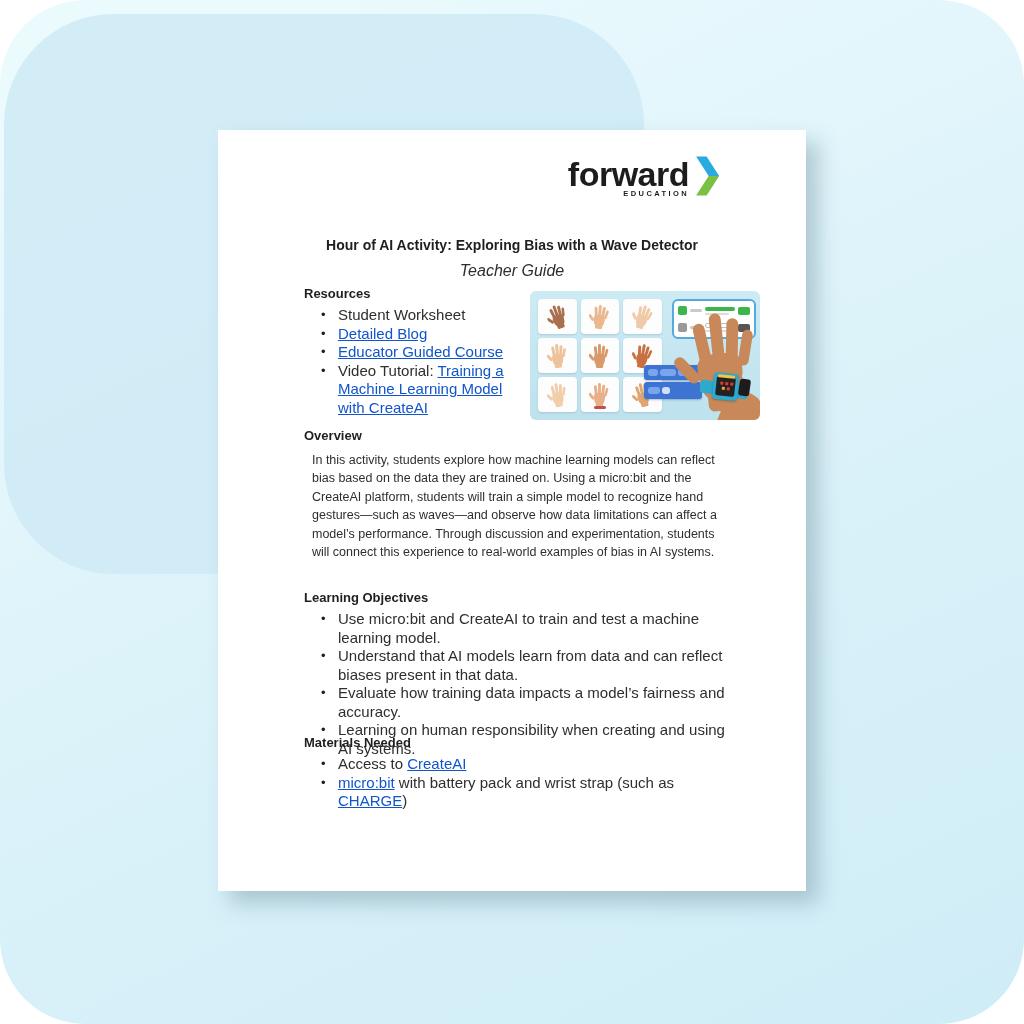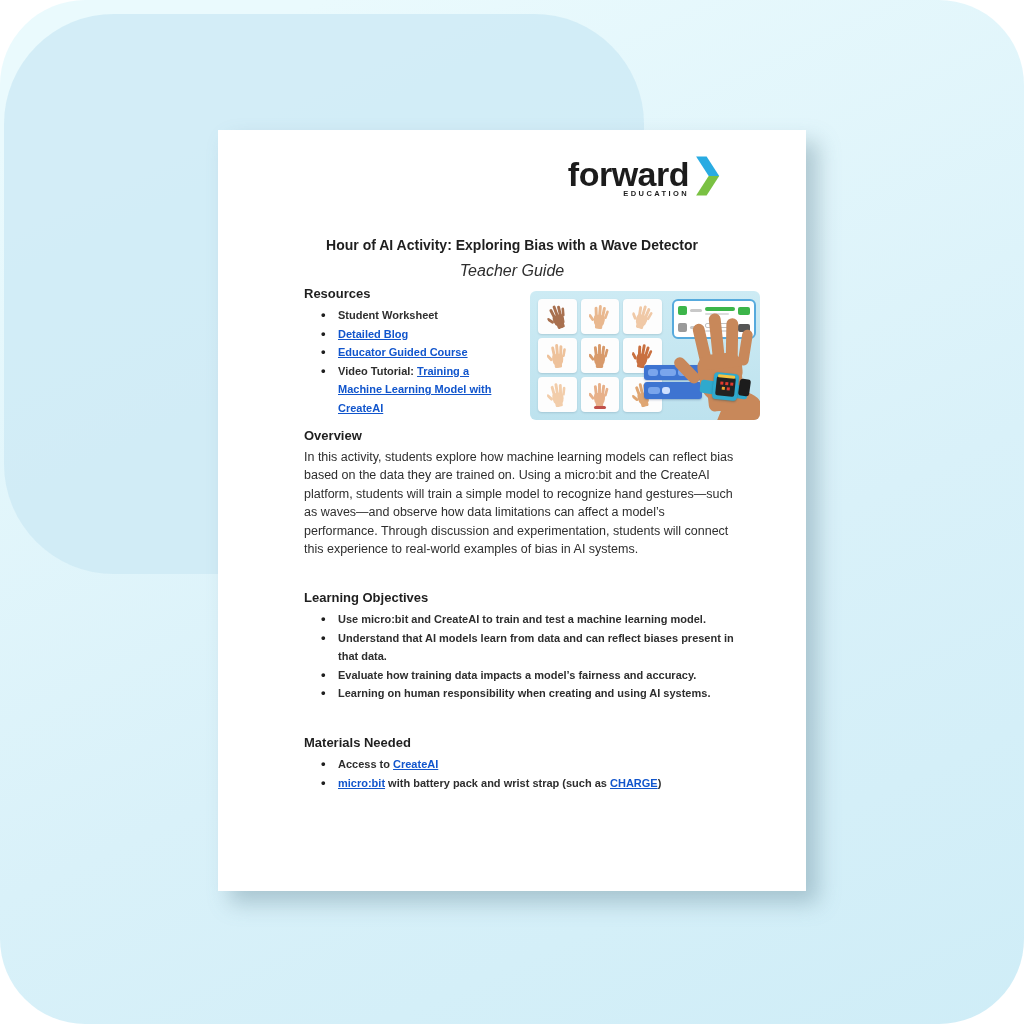--- a/index.html
+++ b/index.html
@@ -18,23 +18,23 @@
   .logo-chevron{width:28px;height:40px;display:block;}
   .logo-sub{font-size:7.5px;font-weight:bold;letter-spacing:2.4px;color:var(--logo-ink);margin:-7px 33px 0 0;padding-left:24px;}
   
   .title{position:absolute;top:107px;left:0;width:100%;text-align:center;font-size:14px;font-weight:bold;
       color:var(--ink);margin:0;}
   .subtitle{position:absolute;top:132px;left:0;width:100%;text-align:center;font-size:16px;
       font-style:italic;color:var(--body-text);}
   
   .section{position:absolute;left:86px;color:var(--body-text);}
   .section h2{margin:0 0 5px 0;font-size:13px;font-weight:bold;color:var(--ink);}
-  .section p{margin:0;font-size:12.5px;line-height:18.4px;color:var(--body-text);}
+  .section p{margin:8px;font-size:12.5px;line-height:18.4px;color:var(--body-text);}
   ul.blist{margin:0;padding:0;list-style:none;}
-  ul.blist li{position:relative;padding-left:34px;font-size:11px;line-height:18.5px;color:var(--body-text);font-weight:bold;}
+  ul.blist li{position:relative;padding-left:34px;font-size:15px;line-height:18.5px;color:var(--body-text);}
   ul.blist li::before{content:"\2022";position:absolute;left:17px;top:0;font-size:13px;color:var(--ink);}
   a{color:var(--link);text-decoration:underline;cursor:pointer;}
   .resources{top:156px;width:212px;}
   .overview{top:298px;width:437px;}
   .objectives{top:460px;width:437px;}
   .materials{top:605px;width:437px;}
   
   .figure{position:absolute;left:312px;top:161px;width:230px;height:129px;border-radius:6px;overflow:hidden;
       background:linear-gradient(180deg,var(--figure-bg) 0%,var(--figure-bg2) 100%);}
   .hands-grid{position:absolute;left:8px;top:8px;width:124px;height:113px;display:grid;

